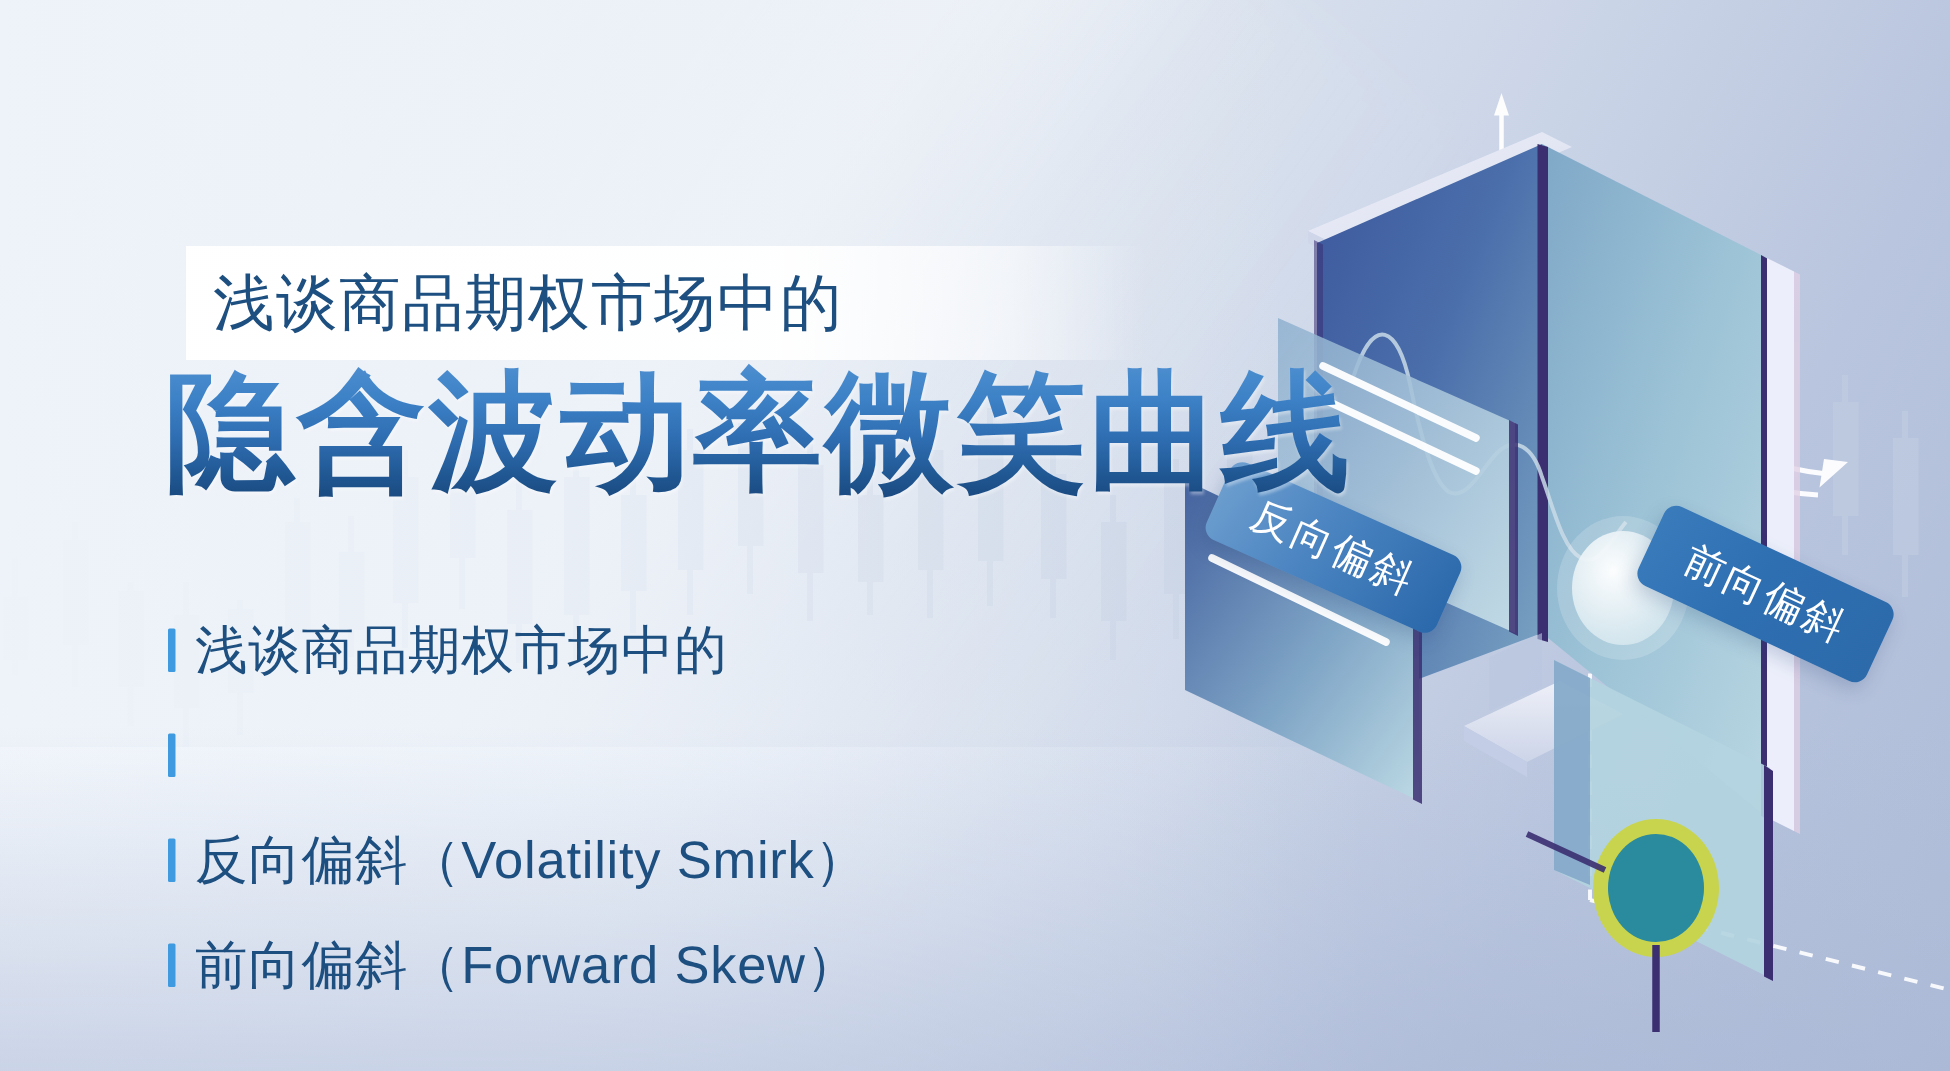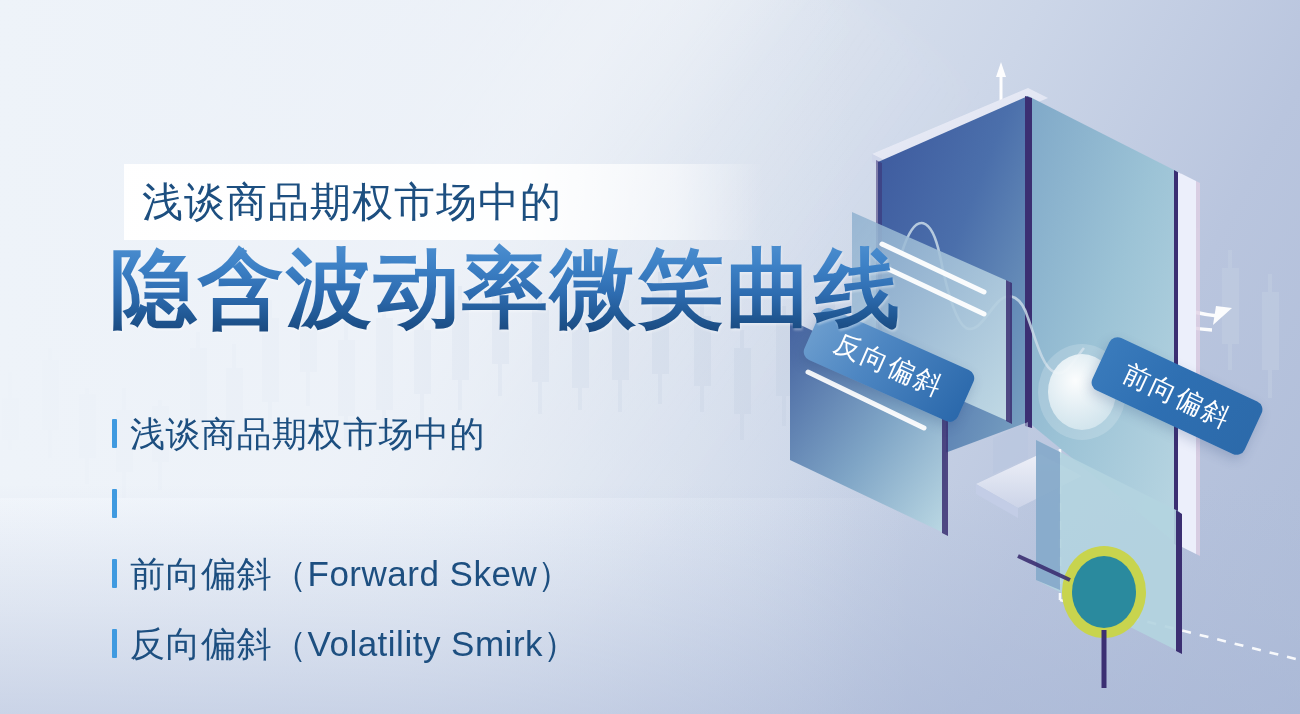--- a/index.html
+++ b/index.html
@@ -394,21 +394,21 @@
   <div class="bullets">
     <div class="bullet-row">
       <span class="bullet-mark"></span>
       <span class="bullet-text">浅谈商品期权市场中的</span>
     </div>
     <div class="bullet-row">
       <span class="bullet-mark"></span>
     </div>
     <div class="bullet-row">
       <span class="bullet-mark"></span>
-      <span class="bullet-text">前向偏斜（Forward Skew）</span>
+      <span class="bullet-text">反向偏斜（Volatility Smirk）</span>
     </div>
     <div class="bullet-row">
       <span class="bullet-mark"></span>
-      <span class="bullet-text">反向偏斜（Volatility Smirk）</span>
+      <span class="bullet-text">前向偏斜（Forward Skew）</span>
     </div>
   </div>
 
 </div>
 
 </body></html>

